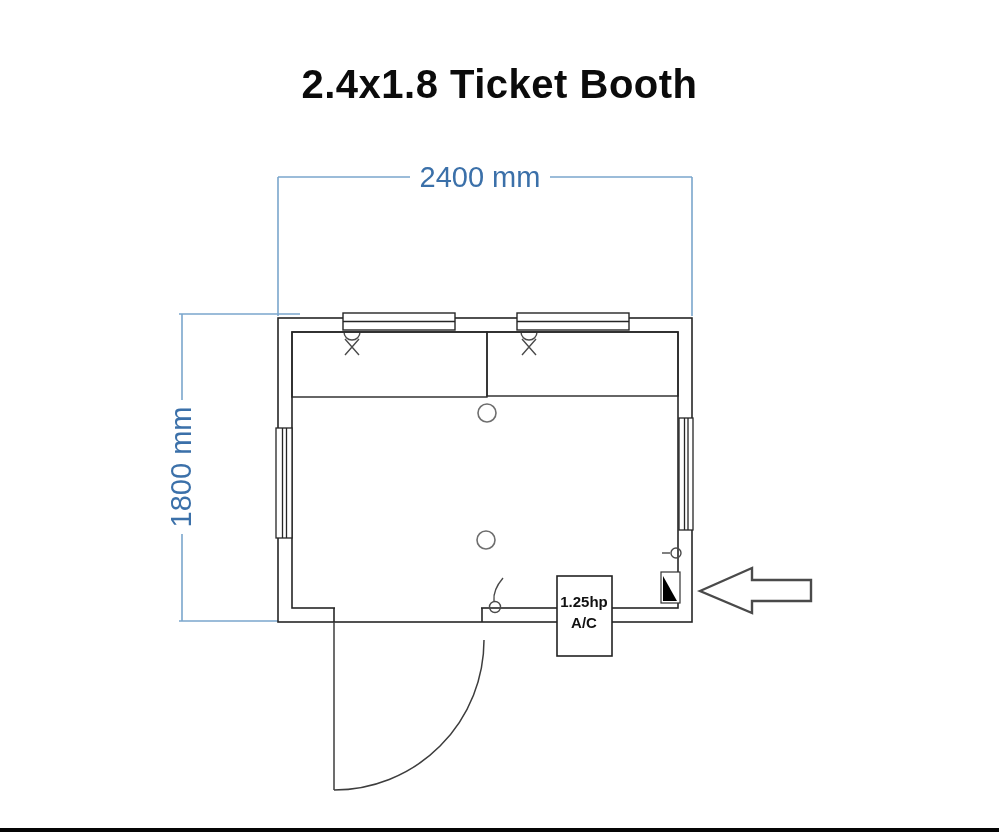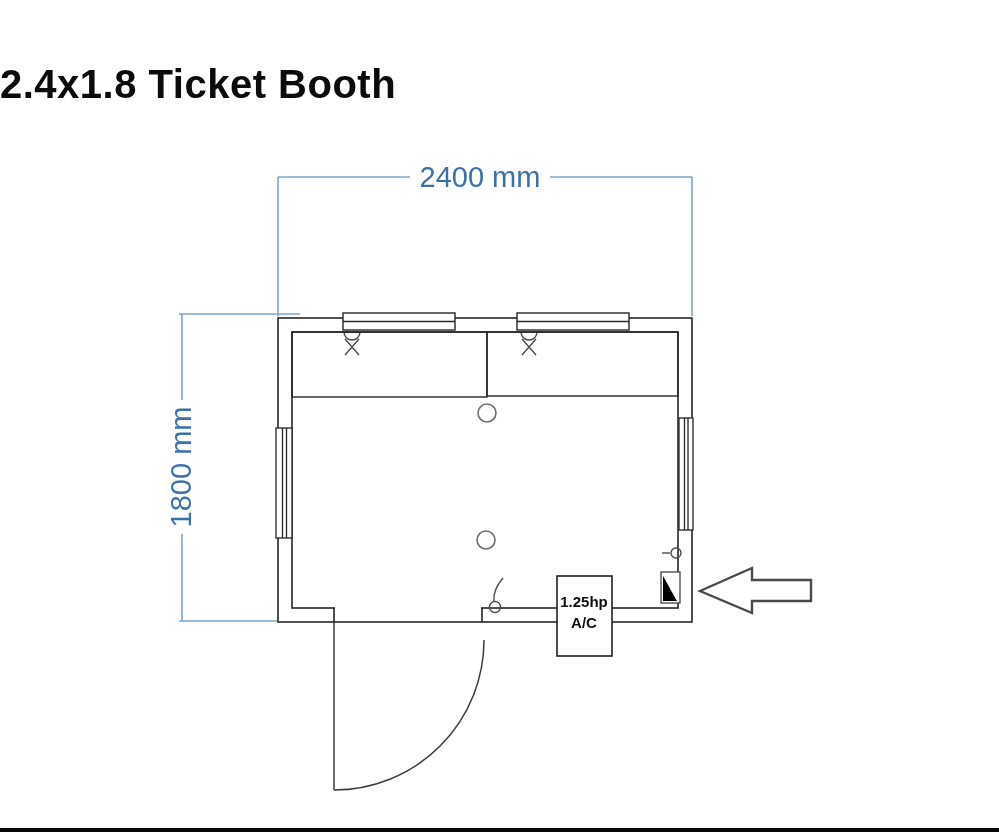--- a/index.html
+++ b/index.html
@@ -1,19 +1,19 @@
 <!DOCTYPE html>
 <html><head>
 <meta charset="utf-8">
 <style>
   html,body{margin:0;padding:0;background:#ffffff;}
   body{width:999px;height:833px;position:relative;overflow:hidden;
        font-family:"Liberation Sans", sans-serif;}
   .page-title{position:absolute;top:62px;left:0;width:100%;margin:0;
-       font-size:40px;font-weight:700;color:#0b0b0b;
+       text-align:center;font-size:40px;font-weight:700;color:#0b0b0b;
        letter-spacing:0.5px;}
   .plan-svg{position:absolute;left:0;top:0;}
   .bottom-border{position:absolute;left:0;top:828px;width:999px;height:4px;
        background:#050505;}
   text.dim{font-family:"Liberation Sans", sans-serif;font-size:29px;
        fill:#3b70a9;}
   text.ac{font-family:"Liberation Sans", sans-serif;font-size:15px;
        font-weight:700;fill:#111;}
 </style>
 </head>

